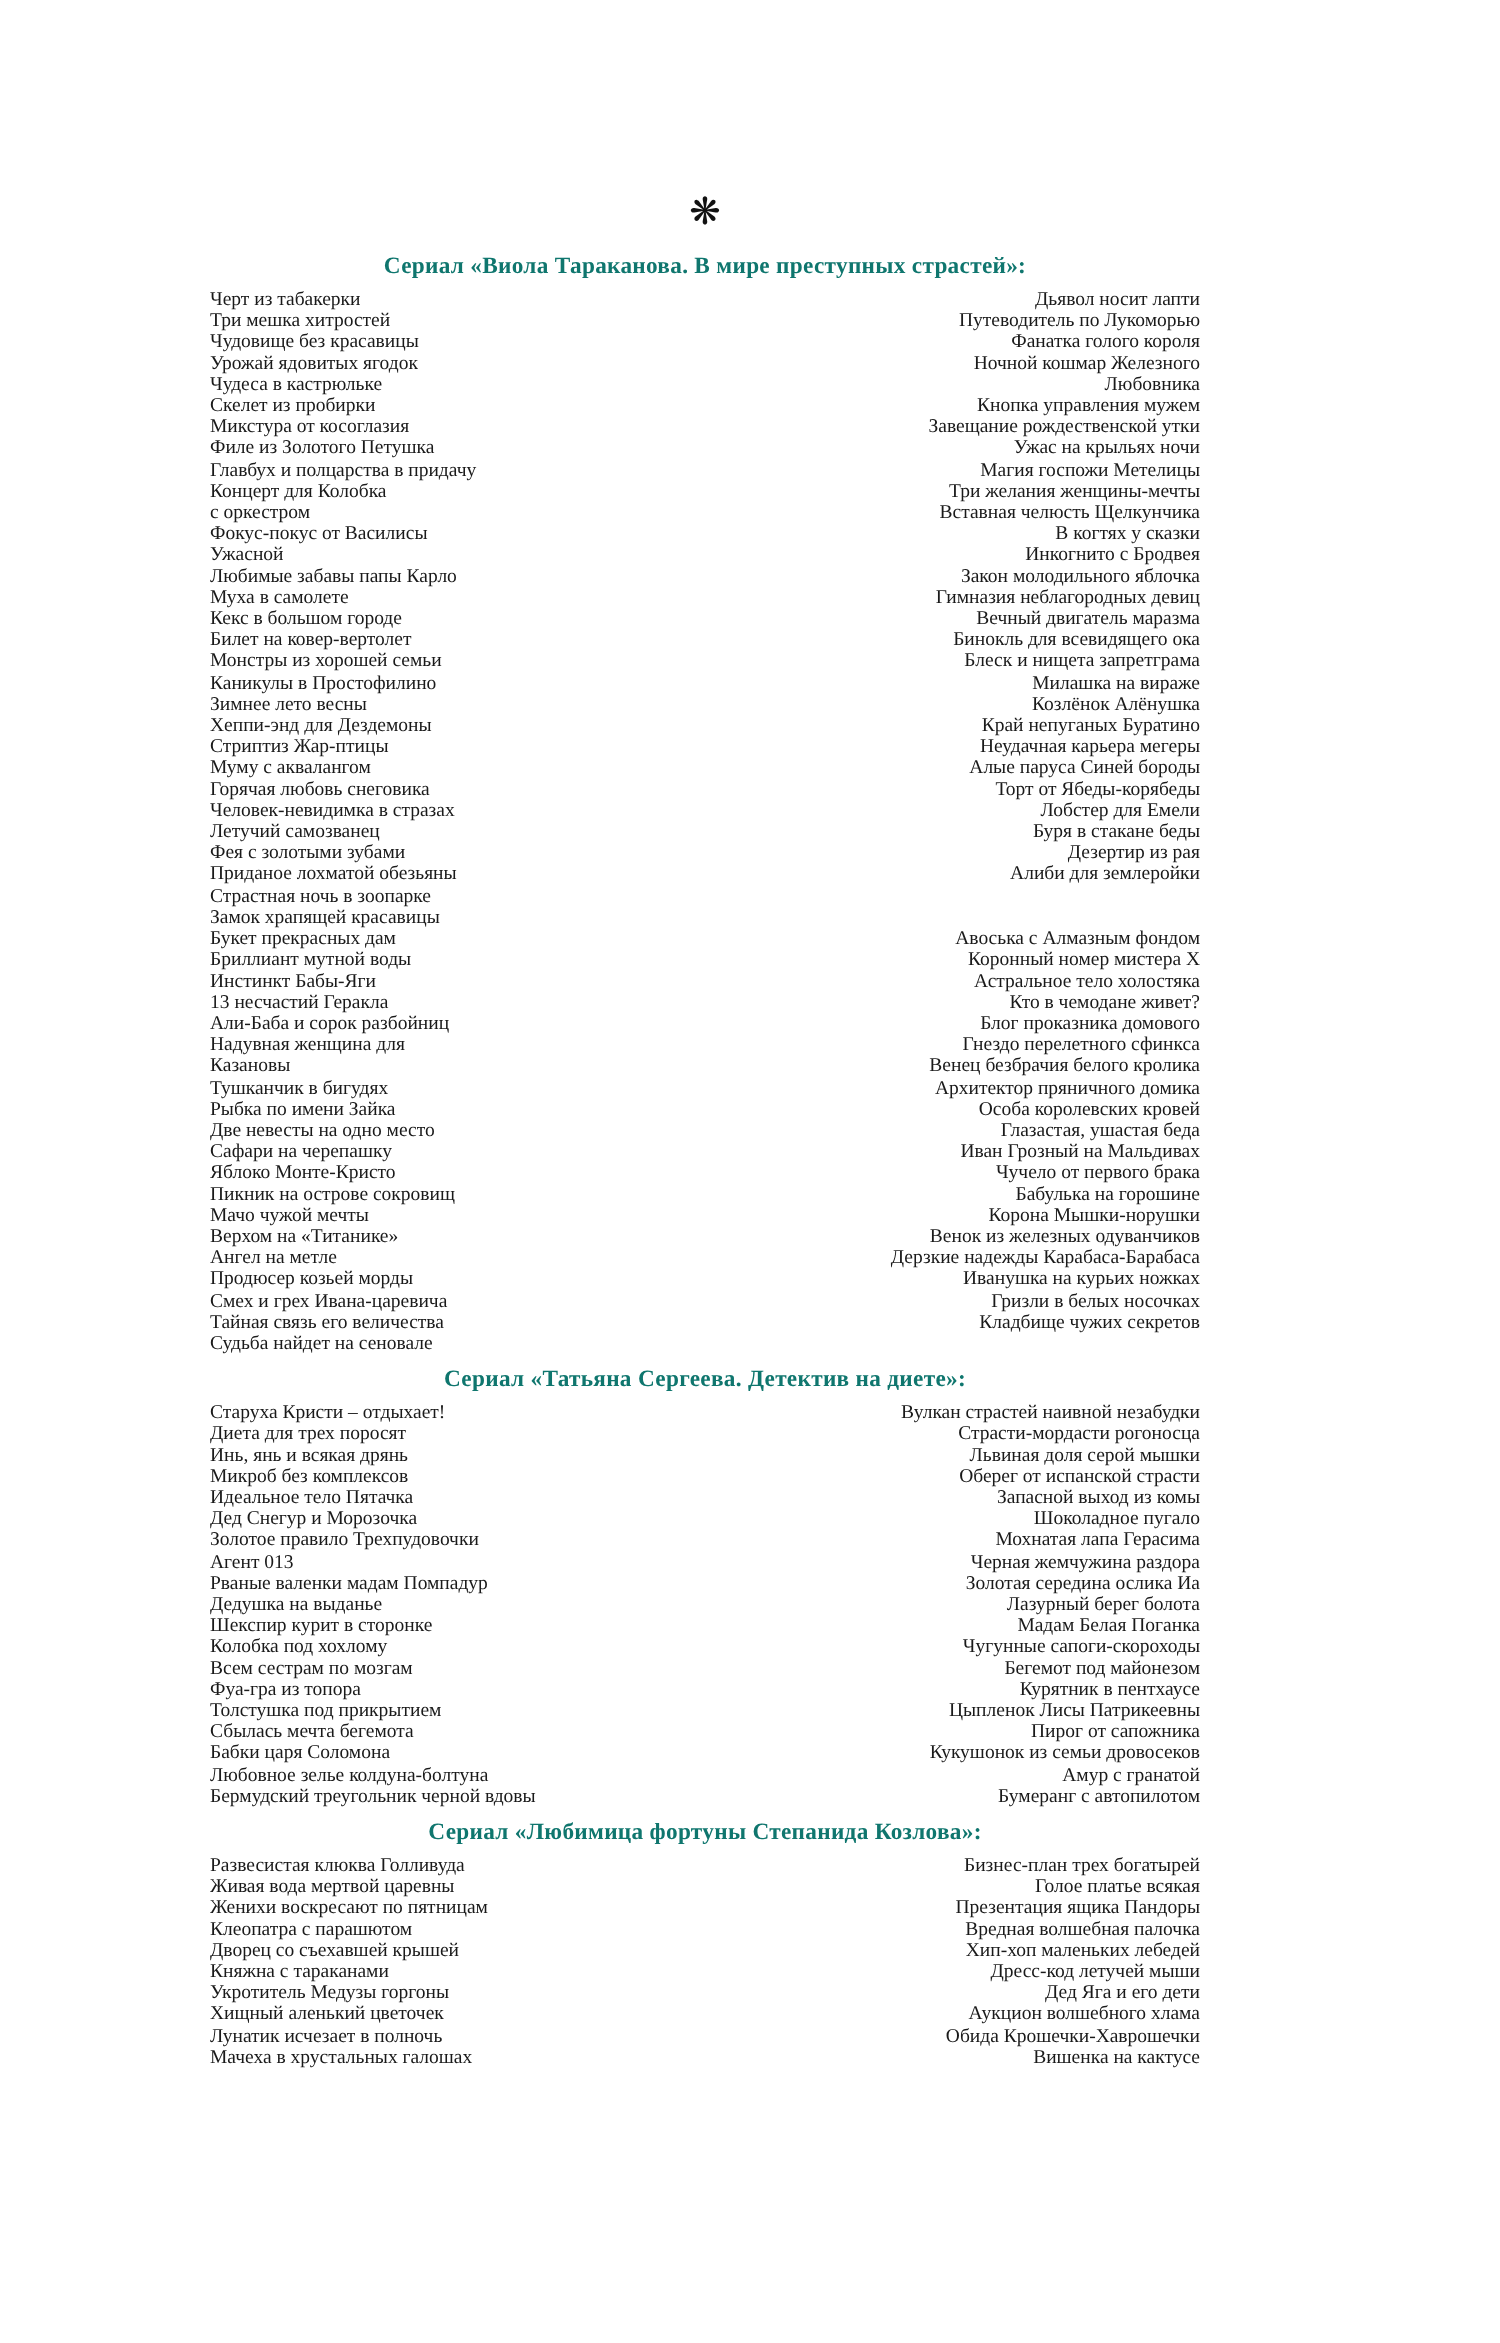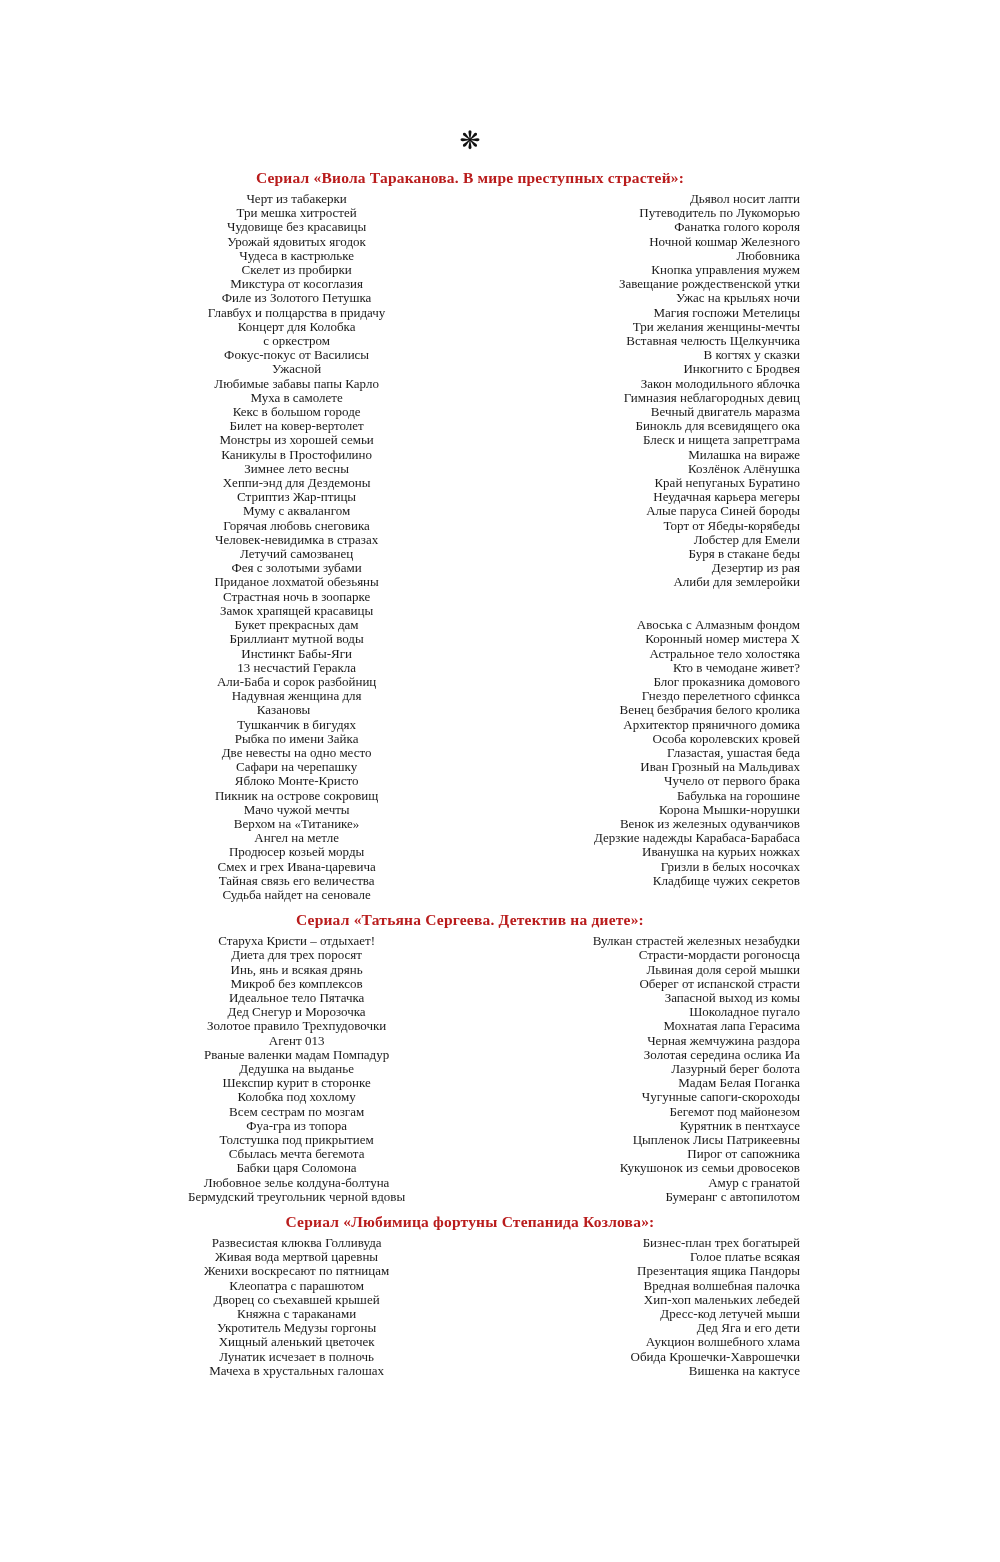--- a/index.html
+++ b/index.html
@@ -11,24 +11,24 @@
   }
   .page { padding-top: 128px; }
   .content { width: 660px; margin-left: 140px; }
   .ornament {
     text-align: center; font-size: 25px; line-height: 1;
     margin-bottom: 16px; color: #111;
     font-family: "DejaVu Sans", sans-serif;
   }
   .series-heading {
     text-align: center; font-size: 15.5px; font-weight: bold;
-    margin: 9px 0 5px 0; letter-spacing: 0.2px; color: #b91c1c;
+    margin: 9px 0 5px 0; letter-spacing: 0.2px; color: #0f766e;
   }
   .columns { display: flex; }
-  .col-left  { width: 322px; text-align: center; }
+  .col-left  { width: 322px; text-align: left; }
   .col-right { width: 338px; text-align: right; padding-left: 18px; }
   .book-line {
     font-size: 13px; line-height: 14.2px; white-space: pre; color: #1a1a1a;
   }
 </style>
 </head>
 <body>
 
 <div class="page">
   <div class="content">
@@ -168,21 +168,21 @@
               <div class="book-line">Колобка под хохлому</div>
               <div class="book-line">Всем сестрам по мозгам</div>
               <div class="book-line">Фуа-гра из топора</div>
               <div class="book-line">Толстушка под прикрытием</div>
               <div class="book-line">Сбылась мечта бегемота</div>
               <div class="book-line">Бабки царя Соломона</div>
               <div class="book-line">Любовное зелье колдуна-болтуна</div>
               <div class="book-line">Бермудский треугольник черной вдовы</div>
             </div>
       <div class="col-right">
-              <div class="book-line">Вулкан страстей железных незабудки</div>
+              <div class="book-line">Вулкан страстей наивной незабудки</div>
               <div class="book-line">Страсти-мордасти рогоносца</div>
               <div class="book-line">Львиная доля серой мышки</div>
               <div class="book-line">Оберег от испанской страсти</div>
               <div class="book-line">Запасной выход из комы</div>
               <div class="book-line">Шоколадное пугало</div>
               <div class="book-line">Мохнатая лапа Герасима</div>
               <div class="book-line">Черная жемчужина раздора</div>
               <div class="book-line">Золотая середина ослика Иа</div>
               <div class="book-line">Лазурный берег болота</div>
               <div class="book-line">Мадам Белая Поганка</div>

